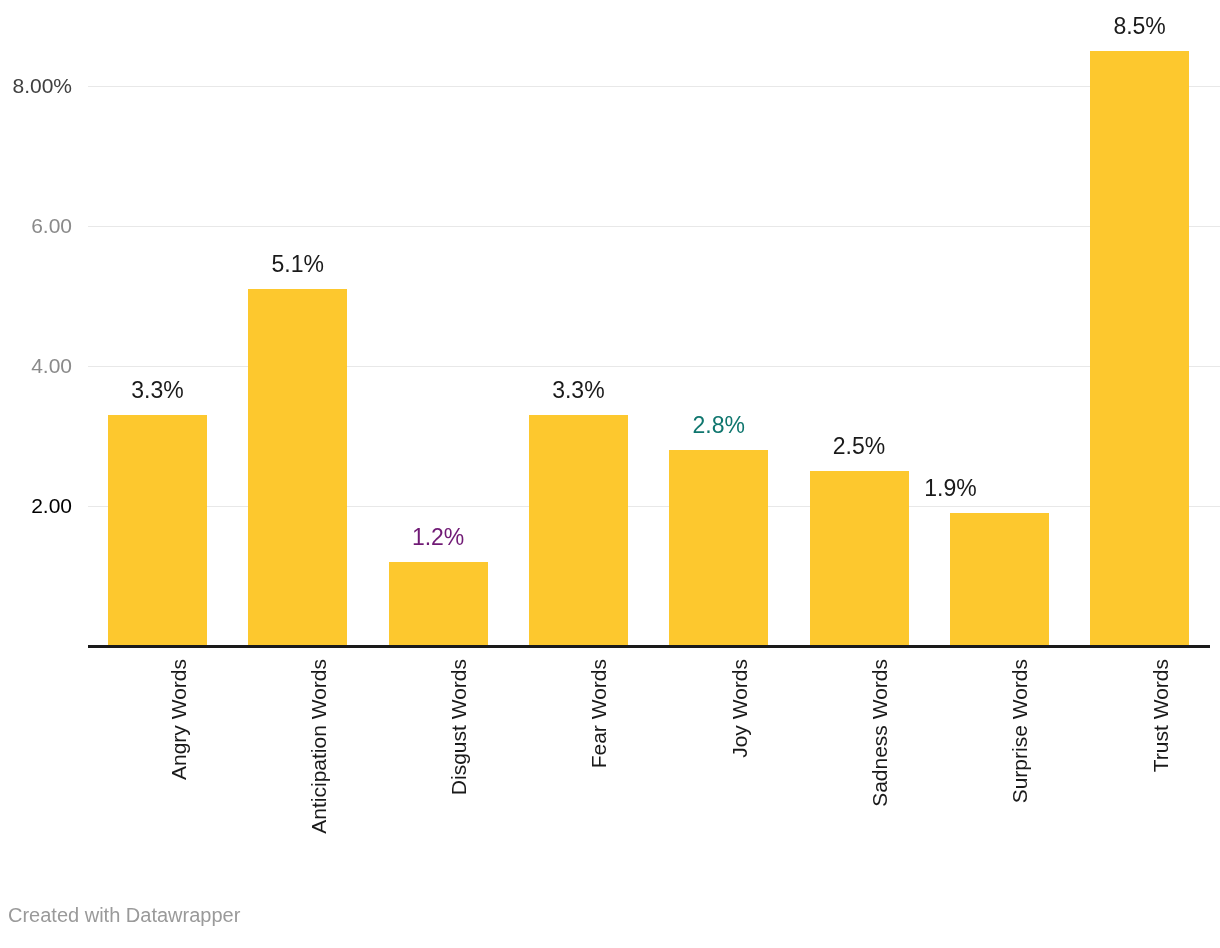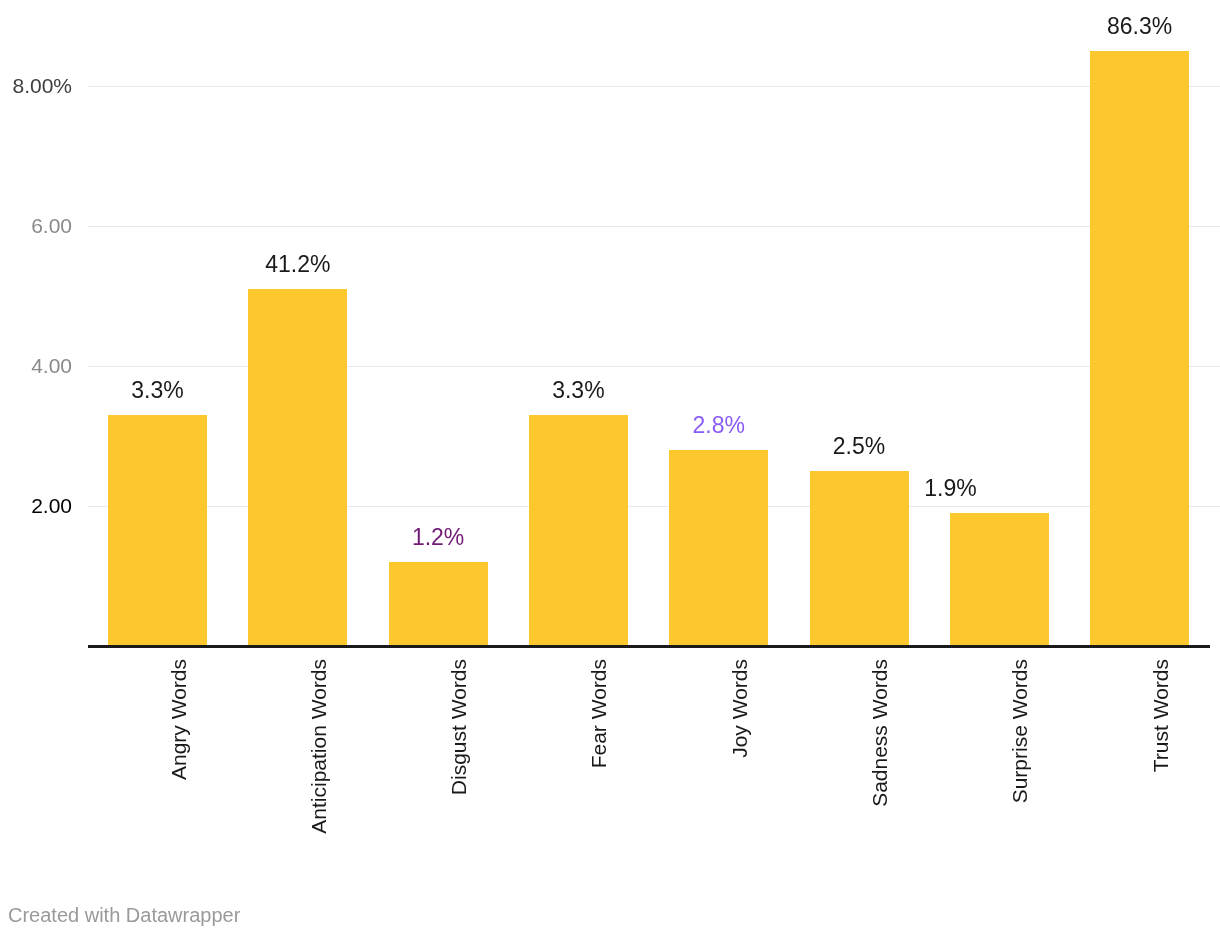--- a/index.html
+++ b/index.html
@@ -131,33 +131,33 @@
           <div class="ytick-text" style="color: rgb(138, 138, 138);">6.00</div>
         </div>
         <div class="ytick-row" style="top: 86px;">
           <div class="ytick-text" style="color: #404040;">8.00%</div>
         </div>
       </div>
     <div id="bars">
         <div class="bar" style="left: 108px; top: 415px; width: 99px; height: 231px; background: rgb(253, 200, 46);"></div>
         <div class="bar-value" style="left: 83px; width: 149px; top: 379px; color: rgb(26, 26, 26);">3.3%</div>
         <div class="bar" style="left: 248.3px; top: 289px; width: 99px; height: 357px; background: rgb(253, 200, 46);"></div>
-        <div class="bar-value" style="left: 223.3px; width: 149px; top: 253px; color: rgb(26, 26, 26);">41.2%</div>
+        <div class="bar-value" style="left: 223.3px; width: 149px; top: 253px; color: rgb(26, 26, 26);">5.1%</div>
         <div class="bar" style="left: 388.6px; top: 562px; width: 99px; height: 84px; background: rgb(253, 200, 46);"></div>
         <div class="bar-value" style="left: 363.6px; width: 149px; top: 526px; color: #701a75;">1.2%</div>
         <div class="bar" style="left: 528.9px; top: 415px; width: 99px; height: 231px; background: rgb(253, 200, 46);"></div>
         <div class="bar-value" style="left: 503.9px; width: 149px; top: 379px; color: rgb(26, 26, 26);">3.3%</div>
         <div class="bar" style="left: 669.2px; top: 450px; width: 99px; height: 196px; background: rgb(253, 200, 46);"></div>
-        <div class="bar-value" style="left: 644.2px; width: 149px; top: 414px; color: #8b5cf6;">2.8%</div>
+        <div class="bar-value" style="left: 644.2px; width: 149px; top: 414px; color: #0f766e;">2.8%</div>
         <div class="bar" style="left: 809.5px; top: 471px; width: 99px; height: 175px; background: rgb(253, 200, 46);"></div>
         <div class="bar-value" style="left: 784.5px; width: 149px; top: 435px; color: rgb(26, 26, 26);">2.5%</div>
         <div class="bar" style="left: 949.8px; top: 513px; width: 99px; height: 133px; background: rgb(253, 200, 46);"></div>
         <div class="bar-value" style="left: 876px; width: 149px; top: 477px; color: rgb(26, 26, 26);">1.9%</div>
         <div class="bar" style="left: 1090.1px; top: 51px; width: 99px; height: 595px; background: rgb(253, 200, 46);"></div>
-        <div class="bar-value" style="left: 1065.1px; width: 149px; top: 15px; color: rgb(26, 26, 26);">86.3%</div>
+        <div class="bar-value" style="left: 1065.1px; width: 149px; top: 15px; color: rgb(26, 26, 26);">8.5%</div>
       </div>
     <div class="baseline"></div>
   </div>
 
   <div id="xlabels">
       <div class="xlabel-wrap" style="left: 157.5px;">
         <div class="xlabel" style="left: 10px; color: rgb(26, 26, 26);">Angry Words</div>
       </div>
       <div class="xlabel-wrap" style="left: 297.8px;">
         <div class="xlabel" style="left: 10px; color: rgb(26, 26, 26);">Anticipation Words</div>

